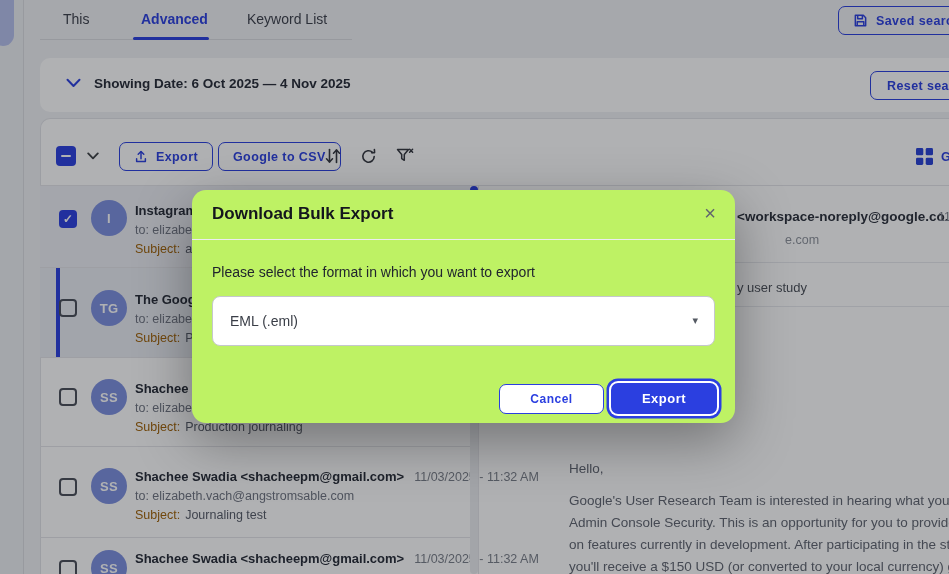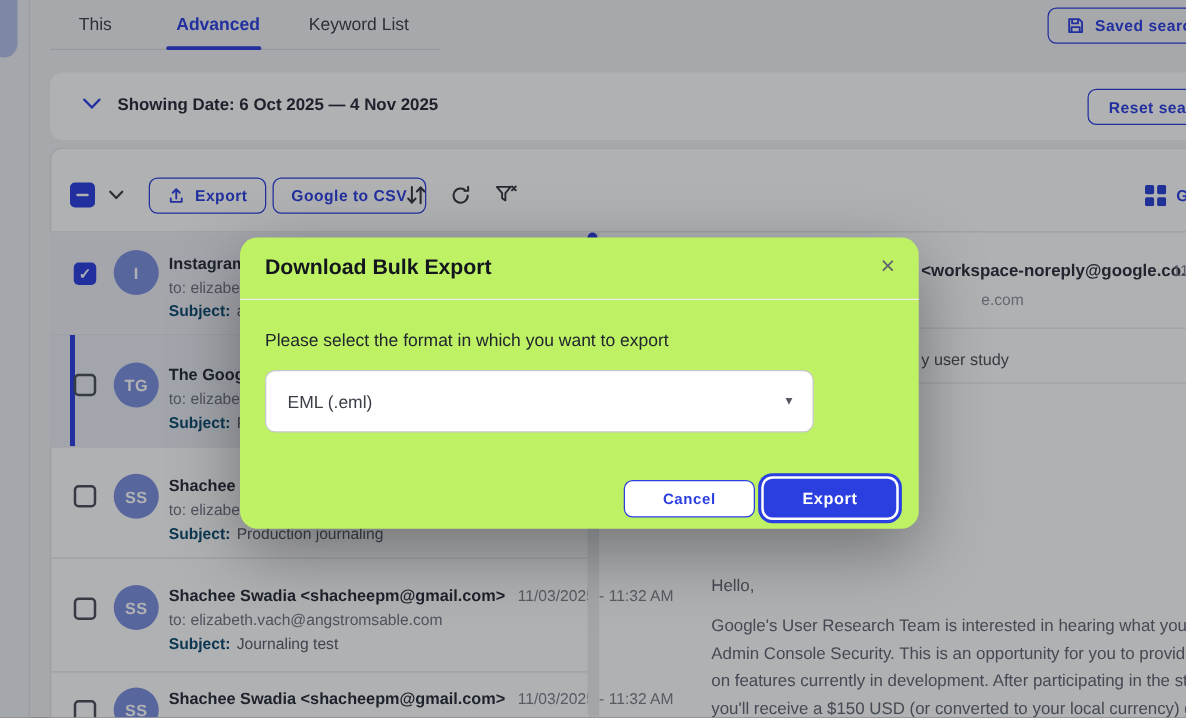--- a/index.html
+++ b/index.html
@@ -37,21 +37,21 @@
     color:#fff;font-size:13px;font-weight:700;letter-spacing:.3px;background:#7c8fe0;}
 
   .row-bg1{background:#edeff5;}
   .row-bg2{background:#eaedf3;}
   .row-accent{background:#2b3fe0;}
   .sender-line{display:flex;align-items:baseline;gap:10px;white-space:nowrap;}
   .sender{font-size:13px;font-weight:700;color:#262b36;}
   .row-date{font-size:12.5px;color:#7a7f89;}
   .to-line{font-size:12.5px;color:#6f7480;white-space:nowrap;}
   .subj-line{display:flex;gap:5px;white-space:nowrap;font-size:12.5px;}
-  .subj-label{font-weight:700;color:#0c4a6e;}
+  .subj-label{font-weight:400;color:#a16207;}
   .subj-val{color:#565b67;}
 
   .scroll-track{background:#eceef1;border-radius:4px;}
   .scroll-thumb{background:#2b3fe0;border-radius:4px;}
 
   
   .d-sender{font-size:13.5px;font-weight:700;color:#2a2f3a;}
   .d-ts{font-size:12.5px;color:#7a7f89;}
   .d-to{font-size:12.5px;color:#8d929b;}
   .d-subj{font-size:13px;color:#4b5058;}
@@ -251,21 +251,21 @@
   <div class="abs d-body" style="left:569px;top:534px;width:380px;">on features currently in development. After participating in the stud</div>
   <div class="abs d-body" style="left:569px;top:556px;width:380px;">you'll receive a $150 USD (or converted to your local currency) gift</div>
 
   <div class="abs overlay"></div>
 
   <div class="abs modal">
     <div class="abs m-title txt" style="left:20px;top:14px;">Download Bulk Export</div>
     <div class="abs m-close" style="right:19px;top:13px;">×</div>
     <div class="abs m-divider" style="top:49px;"></div>
     <div class="abs m-prompt txt" style="left:20px;top:74px;">Please select the format in which you want to export</div>
-    <div class="abs m-select" style="left:20px;top:106px;width:439px;height:50px;">
+    <div class="abs m-select" style="left:20px;top:106px;width:503px;height:50px;">
       <span class="abs val txt" style="left:17px;top:16px;">EML (.eml)</span>
       <span class="abs caret" style="right:16px;top:17px;">▾</span>
     </div>
     <button class="abs btn-cancel" style="left:307px;top:194px;width:105px;height:30px;">Cancel</button>
     <button class="abs btn-export" style="left:419px;top:193px;width:106px;height:31px;">Export</button>
   </div>
 
 </div>
 
 </body></html>

